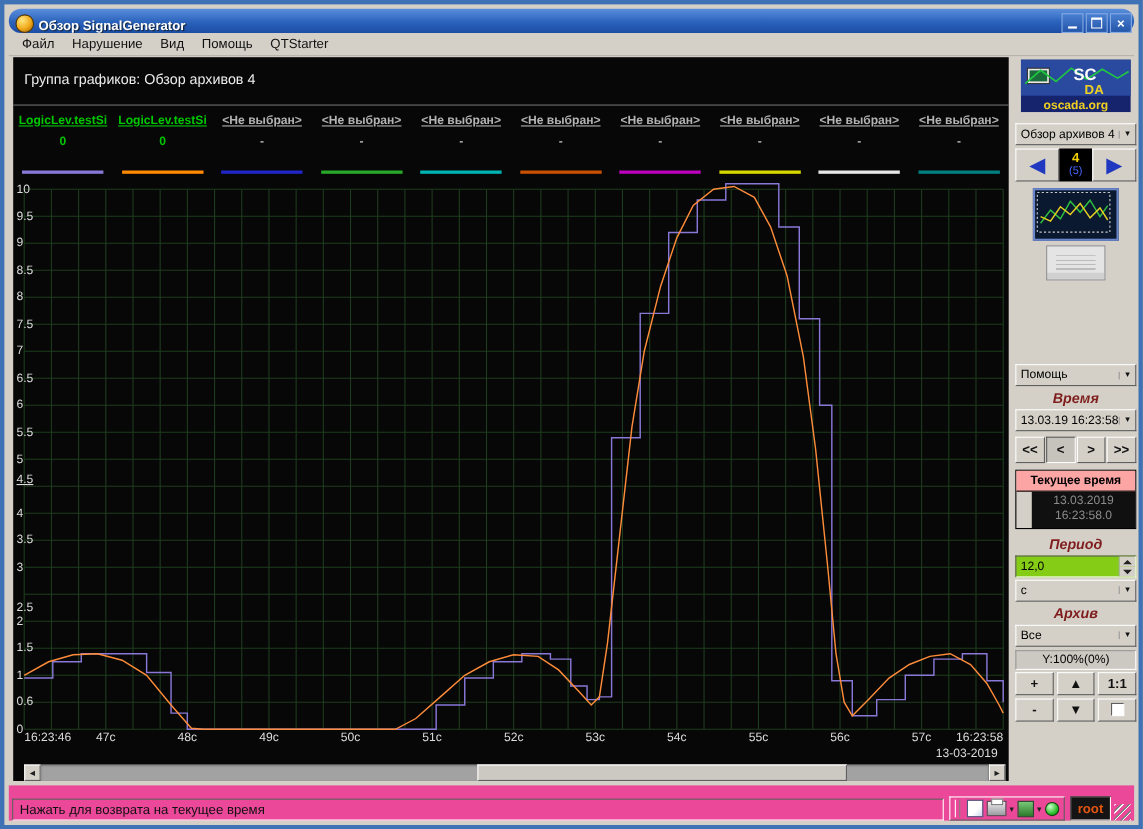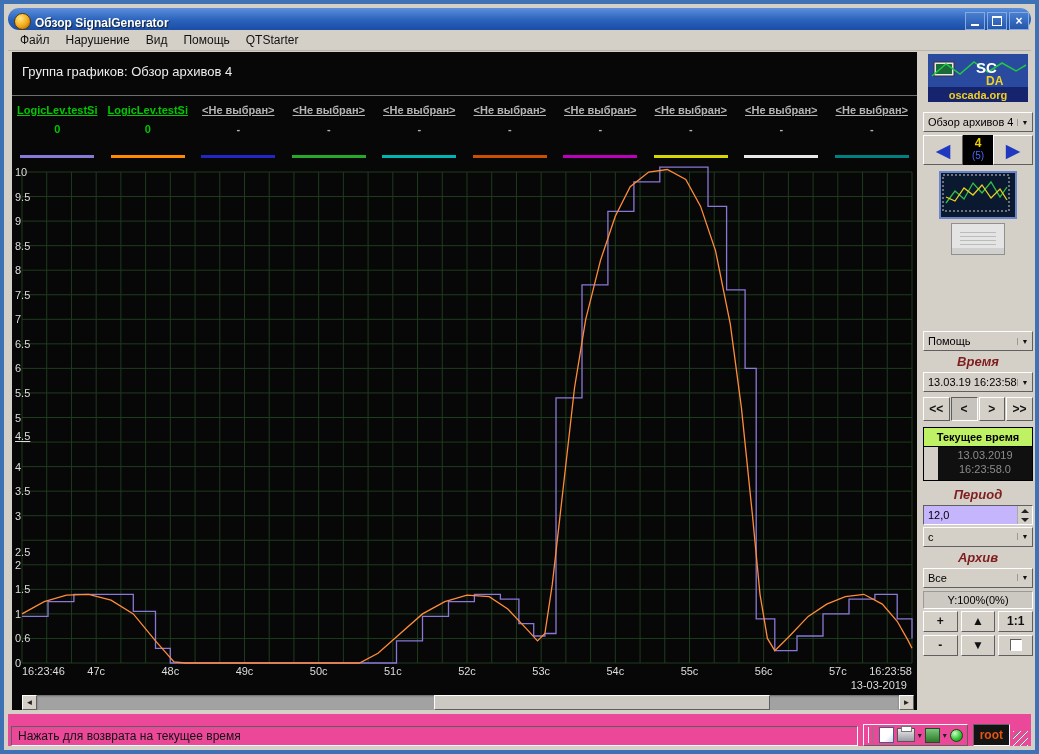--- a/index.html
+++ b/index.html
@@ -69,23 +69,23 @@
     box-shadow:inset 0 -6px 0 #d0d0d0;position:relative;}
   .thumb-doc::after{content:"";position:absolute;left:8px;top:8px;right:8px;height:14px;
     background:repeating-linear-gradient(#bbb 0 1px,transparent 1px 4px);}
   .side-label{font-weight:bold;font-style:italic;font-size:13px;text-align:center;color:#7f1d1d;height:16px;margin-bottom:2px;}
   .nav-row{height:24px;display:flex;gap:1px;margin:2px 0 6px 0;}
   .btn{box-sizing:border-box;background:#d4d0c8;border:1px solid;border-color:#fdfdfd #5f5f5f #5f5f5f #fdfdfd;
     font-size:12px;font-weight:bold;text-align:center;color:#111;display:flex;align-items:center;justify-content:center;}
   .btn.pressed{border-color:#5f5f5f #fdfdfd #fdfdfd #5f5f5f;background:#c6c2bc;}
   .nav-row .btn{flex:1;}
   .curtime{border:1px solid #000;margin-bottom:6px;}
-  .curtime .hdr{font-weight:bold;font-size:11px;text-align:center;padding:3px 0;background:#bef264;border-bottom:1px solid #000;}
+  .curtime .hdr{font-weight:bold;font-size:11px;text-align:center;padding:3px 0;background:#fca5a5;border-bottom:1px solid #000;}
   .curtime .body{background:#101010;color:#8c8c8c;font-size:11px;text-align:center;padding:2px 0 3px 0;line-height:1.25;margin-left:14px;}
-  .spin{display:flex;height:20px;box-sizing:border-box;border:1px solid;border-color:#5f5f5f #fdfdfd #fdfdfd #5f5f5f;background:#c4b5fd;margin-bottom:2px;}
+  .spin{display:flex;height:20px;box-sizing:border-box;border:1px solid;border-color:#5f5f5f #fdfdfd #fdfdfd #5f5f5f;background:#84cc16;margin-bottom:2px;}
   .spin .val{flex:1;font-size:11px;padding:3px 0 0 4px;}
   .spin .arrows{width:14px;display:flex;flex-direction:column;border-left:1px solid #aaa;}
   .spin .arrows div{flex:1;background:#d4d0c8;position:relative;}
   .spin .up::after,.spin .down::after{content:"";position:absolute;left:3px;border-left:4px solid transparent;border-right:4px solid transparent;}
   .spin .up::after{top:3px;border-bottom:4px solid #222;}
   .spin .down::after{top:3px;border-top:4px solid #222;}
   .scale{ text-align:center;font-size:11px;height:16px;line-height:16px;margin-bottom:2px;
     border:1px solid;border-color:#9a9a9a #fdfdfd #fdfdfd #9a9a9a;background:#ccc8c2;}
   .zoomgrid{display:grid;grid-template-columns:1fr 1fr 1fr;gap:3px;height:45px;}
   .zoomgrid .btn{font-size:12px;}

